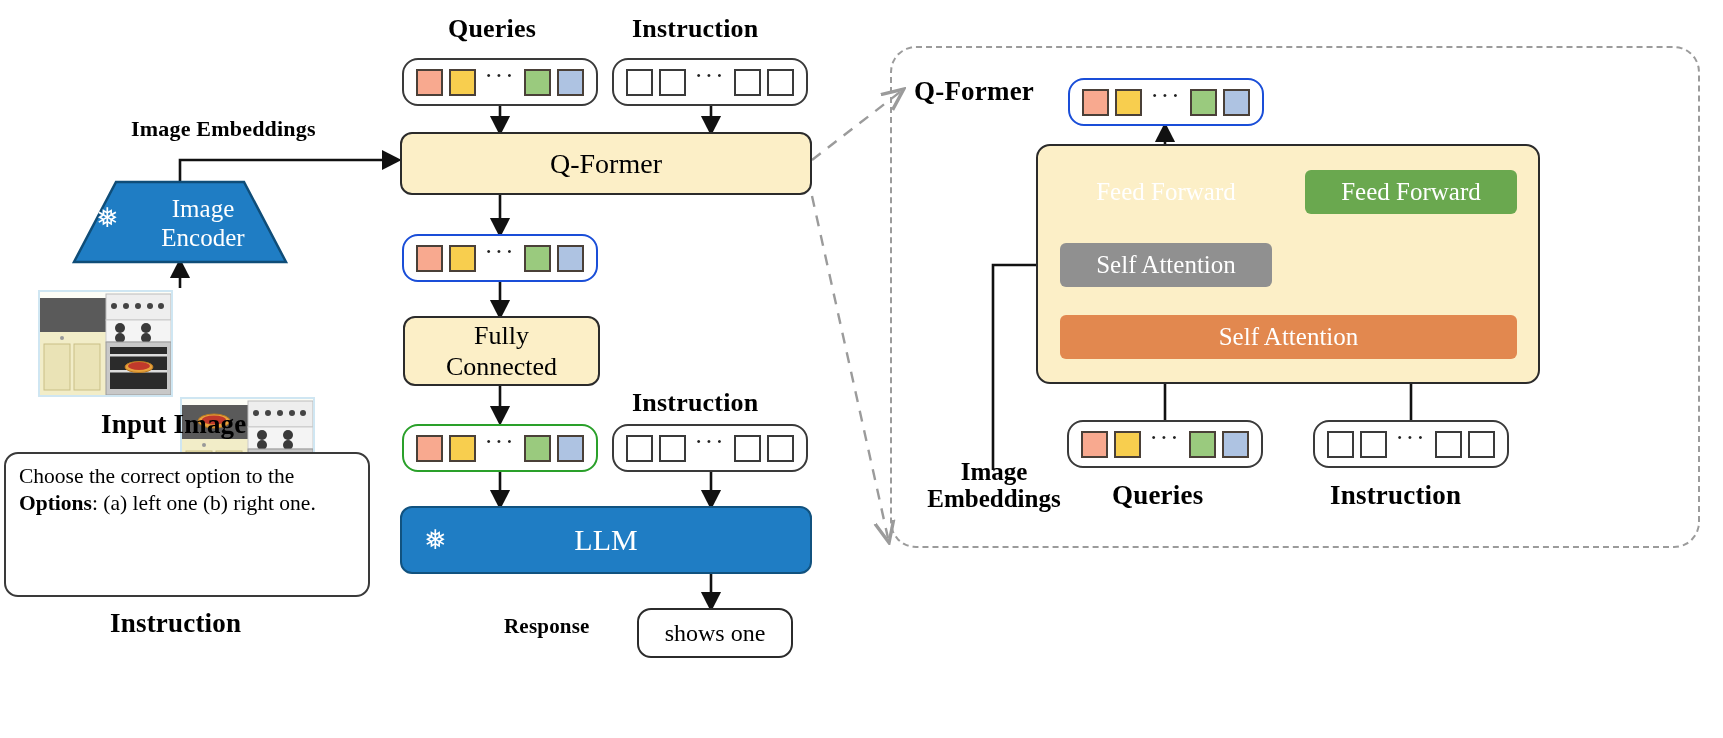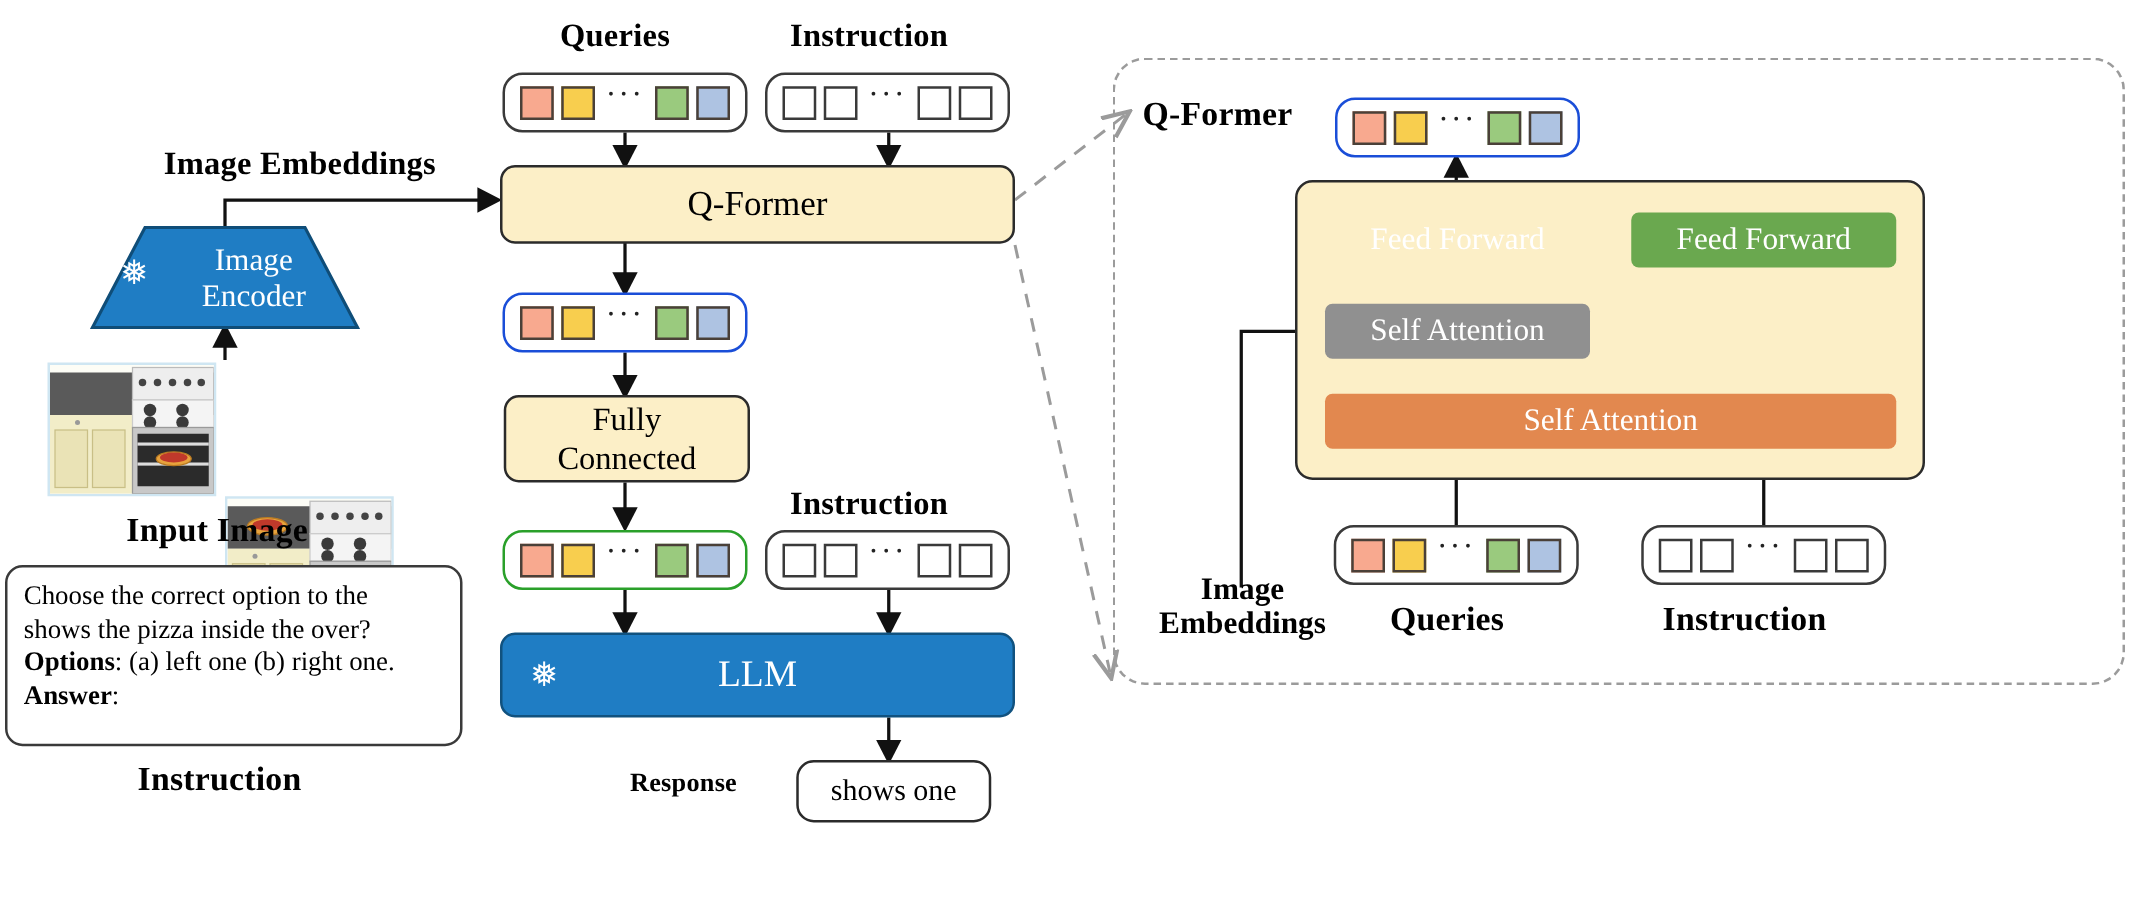--- a/index.html
+++ b/index.html
@@ -106,21 +106,21 @@
 </div>
 
 <div class="abs tokrow" style="left:612px;top:58px;width:196px;height:48px;padding:0 12px;justify-content:space-between;">
   <span class="tok empty"></span>
   <span class="tok empty"></span>
   <span class="dots">···</span>
   <span class="tok empty"></span>
   <span class="tok empty"></span>
 </div>
 
-<div class="abs lbl" style="left:131px;top:116px;font-size:26px;">Image Embeddings</div>
+<div class="abs lbl" style="left:131px;top:116px;font-size:22px;">Image Embeddings</div>
 
 <div class="abs" style="left:74px;top:182px;width:212px;height:82px;">
   <svg width="212" height="82" style="position:absolute;left:0;top:0;">
     <polygon points="42,0 170,0 212,80 0,80" fill="#1F7DC4" stroke="#0f4d78" stroke-width="2.5"></polygon>
   </svg>
   <div class="abs" style="left:22px;top:20px;color:#fff;font-size:27px;">❅</div>
   <div class="abs ctr" style="left:74px;top:12px;width:110px;height:58px;flex-direction:column;color:#fff;font-size:25px;line-height:29px;">
     <span>Image</span>
     <span>Encoder</span>
   </div>
@@ -183,26 +183,22 @@
     <rect x="70" y="62" width="57" height="2.5" fill="#ddd"></rect>
     <rect x="70" y="78" width="57" height="2.5" fill="#ddd"></rect>
   </svg>
 </div>
 
 <div class="abs lbl" style="left:101px;top:409px;font-size:27px;">Input Image</div>
 
 <div class="abs instrbox" style="left:4px;top:452px;width:366px;height:145px;padding:9px 13px 0 13px;box-sizing:border-box;">
   <div style="font-size:21.5px;line-height:26.5px;">
     <div>Choose the correct option to the</div>
-    <div>shows the pizza inside the over?</div>
     <div>
       <span class="bold">Options</span><span>: (a) left one (b) right one.</span>
-    </div>
-    <div>
-      <span class="bold">Answer</span><span>:</span>
     </div>
   </div>
 </div>
 <div class="abs lbl" style="left:110px;top:608px;font-size:27px;">Instruction</div>
 
 <div class="abs box qformer ctr" style="left:400px;top:132px;width:412px;height:63px;font-size:28px;">Q-Former</div>
 
 <div class="abs tokrow blue" style="left:402px;top:234px;width:196px;height:48px;padding:0 12px;justify-content:space-between;">
   <span class="tok" style="background:#F8A98F"></span>
   <span class="tok" style="background:#F8CE4E"></span>

